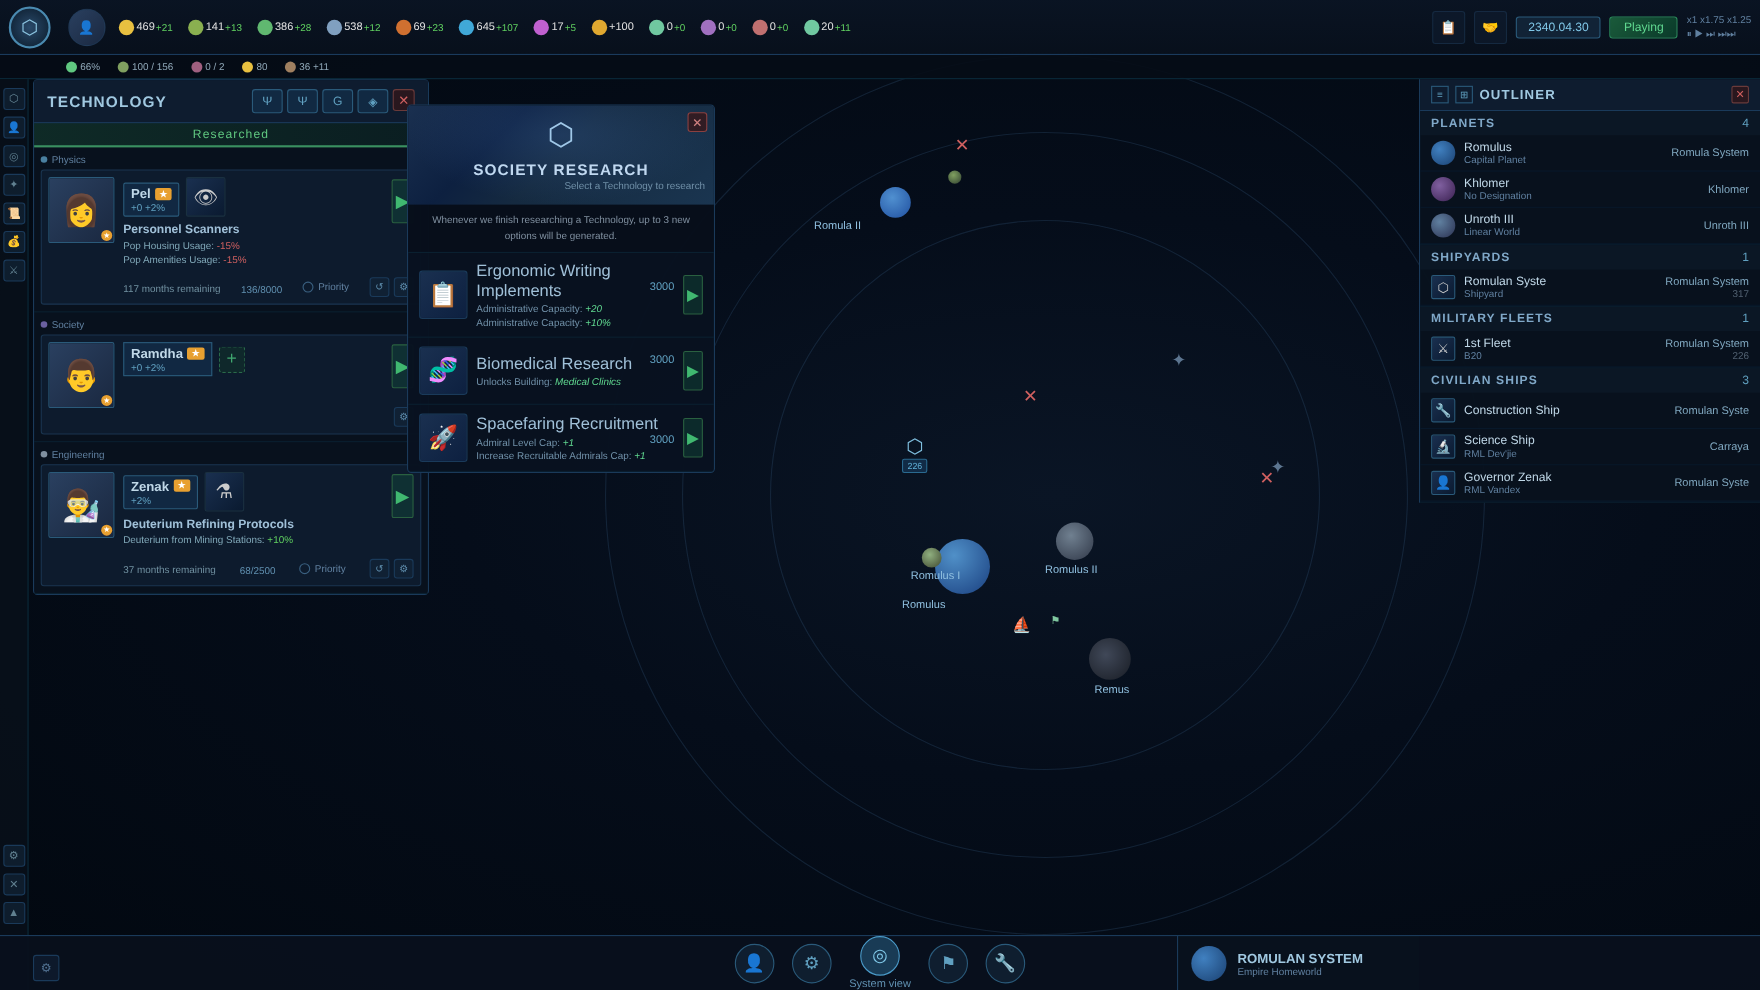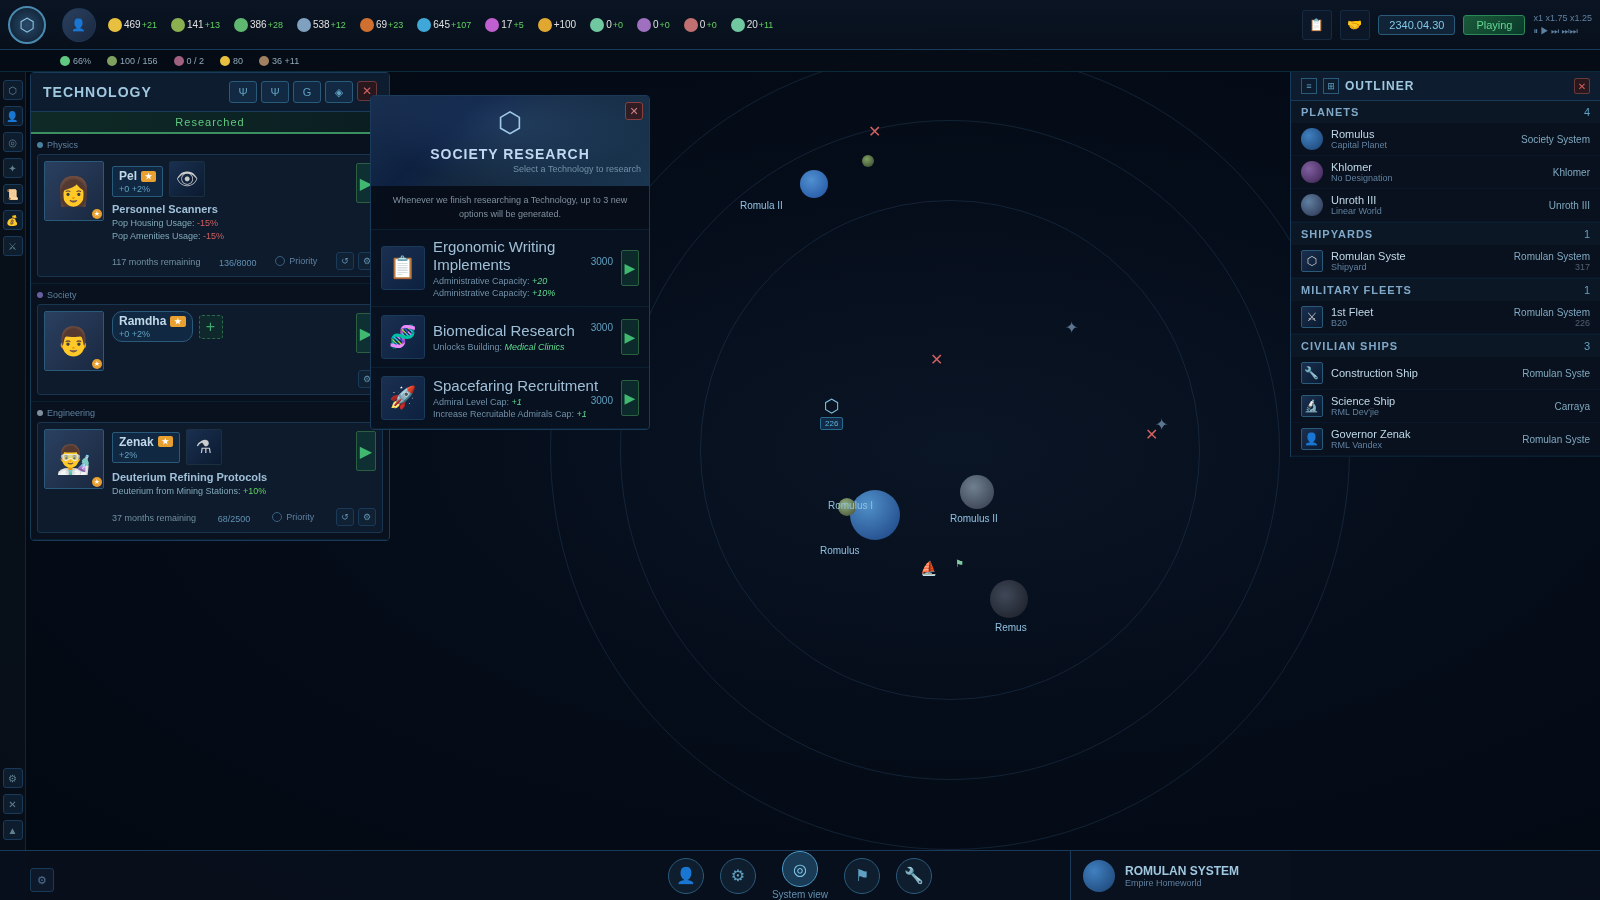--- a/index.html
+++ b/index.html
@@ -933,21 +933,21 @@
 
   <div class="map-label" style="left:740px;top:200px;">Romula II</div>
 
   <div class="map-planet" style="left:850px;top:490px;width:50px;height:50px;background:radial-gradient(circle at 35% 30%, #5090c8, #1a4080);"></div>
   <div class="map-label" style="left:820px;top:545px;">Romulus</div>
 
   <div class="map-planet" style="left:960px;top:475px;width:34px;height:34px;background:radial-gradient(circle at 40% 35%, #708090, #303848);"></div>
   <div class="map-label" style="left:950px;top:513px;">Romulus II</div>
 
   <div class="map-planet" style="left:838px;top:498px;width:18px;height:18px;background:radial-gradient(circle at 40% 35%, #90b080, #404830);"></div>
-  <div class="map-label" style="left:828px;top:500px;">Romulus I</div>
+  <div class="map-label" style="left:828px;top:518px;">Romulus I</div>
 
   <div class="map-planet" style="left:990px;top:580px;width:38px;height:38px;background:radial-gradient(circle at 40% 40%, #404858, #181c24);"></div>
   <div class="map-label" style="left:995px;top:622px;">Remus</div>
 
   <div class="cross-marker" style="left:868px;top:122px;">✕</div>
   <div class="cross-marker" style="left:930px;top:350px;">✕</div>
   <div class="cross-marker" style="left:1145px;top:425px;">✕</div>
 
   <div class="fleet-marker" style="left:820px;top:395px;">
     <div class="fleet-icon">⬡</div>
@@ -1147,21 +1147,21 @@
       <div class="section-dot" style="background:#6a60a0;"></div>
       <span>Society</span>
     </div>
     <div class="tech-card">
       <div class="scientist-portrait">
         <div class="portrait-inner">👨</div>
         <div class="portrait-badge">★</div>
       </div>
       <div style="display:flex;gap:6px;flex:1;flex-direction:column;">
         <div style="display:flex;align-items:center;gap:6px;">
-          <div style="background:rgba(20,50,80,0.6);border:1px solid #2a5a7a;padding:2px 6px;border-radius:10px;">
+          <div style="background:rgba(20,50,80,0.6);border:1px solid #2a5a7a;padding:2px 6px;border-radius:0;">
             <div class="scientist-name">
               <span>Ramdha</span>
               <span class="scientist-badge">★</span>
             </div>
             <div class="scientist-stats">+0  +2%</div>
           </div>
           <div class="add-scientist">+</div>
         </div>
         <div style="height:16px;"></div>
         <div style="display:flex;justify-content:flex-end;">
@@ -1283,21 +1283,21 @@
       <div class="section-header-title">PLANETS</div>
       <div class="section-count">4</div>
     </div>
     <div class="outliner-item">
       <div class="planet-icon planet-romulus"></div>
       <div style="flex:1;">
         <div class="outliner-item-name">Romulus</div>
         <div class="outliner-item-sub">Capital Planet</div>
       </div>
       <div class="outliner-item-right">
-        <div class="outliner-item-right-main">Society System</div>
+        <div class="outliner-item-right-main">Romula System</div>
       </div>
     </div>
     <div class="outliner-item">
       <div class="planet-icon planet-khlomer"></div>
       <div style="flex:1;">
         <div class="outliner-item-name">Khlomer</div>
         <div class="outliner-item-sub">No Designation</div>
       </div>
       <div class="outliner-item-right">
         <div class="outliner-item-right-main">Khlomer</div>

